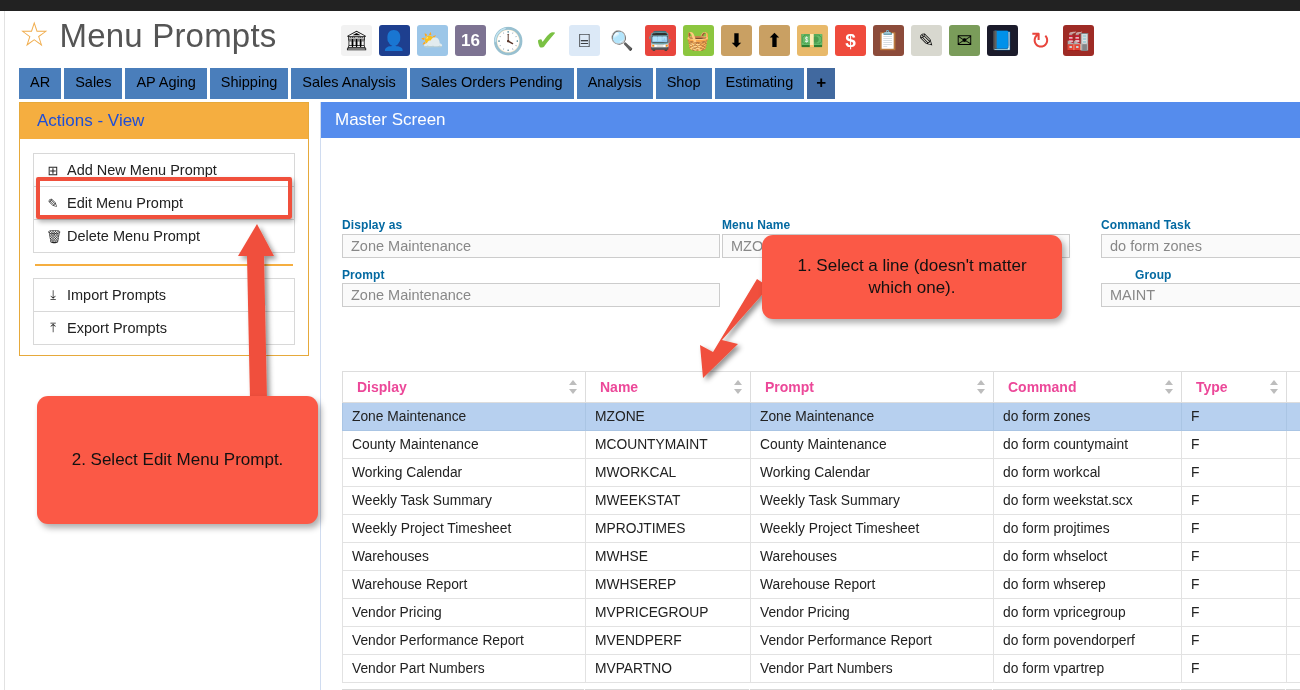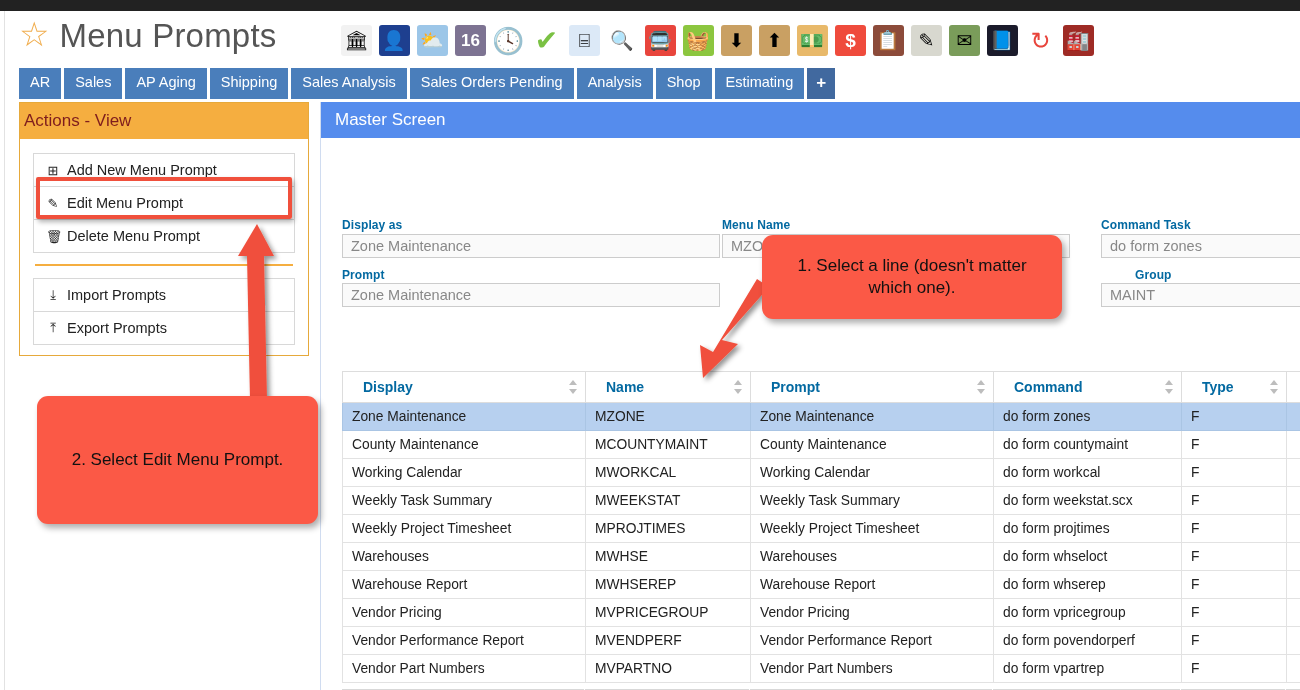--- a/index.html
+++ b/index.html
@@ -44,35 +44,35 @@
     display: flex; align-items: center; justify-content: center;
     font-size: 19px; line-height: 1; overflow: hidden; position: relative;
   }
 
   
   #tab-bar {
     position: absolute; left: 19px; top: 68px;
     display: flex; gap: 3px; align-items: stretch;
   }
   .tab {
-    background: #4a7ebb; color: #ffffff;
+    background: #4a7ebb; color: #000000;
     font-size: 14.5px; padding: 6px 11px 7px 11px;
     line-height: 1.1; white-space: nowrap;
     display: flex; align-items: center; justify-content: center;
   }
   .tab.plus { background: #41699f; font-size: 17px; font-weight: bold; padding: 6px 9px; }
 
   
   #actions-panel {
     position: absolute; left: 19px; top: 102px; width: 290px; height: 254px;
     border: 1px solid #e6a93b; background: #ffffff;
   }
   #actions-header {
-    height: 36px; background: #f5ae40; color: #7f1d1d;
-    font-size: 17px; display: flex; align-items: center; padding-left: 4px;
+    height: 36px; background: #f5ae40; color: #1d4ed8;
+    font-size: 17px; display: flex; align-items: center; padding-left: 17px;
   }
   #actions-body { padding: 14px 13px 0 13px; }
   .action-group { border: 1px solid #d8d8d8; border-bottom: none; background: #fff; }
   .action-item {
     border-bottom: 1px solid #d8d8d8;
     font-size: 14.5px; color: #222222;
     padding: 8px 10px 8px 12px;
     display: flex; align-items: center; gap: 7px;
     white-space: nowrap; background: #ffffff;
   }
@@ -113,22 +113,22 @@
   }
 
   
   #data-table {
     position: absolute; left: 21px; top: 233px; width: 1000px;
     border-collapse: collapse; table-layout: fixed;
     font-size: 13.5px;
   }
   #data-table th {
     background: #ffffff; border: 1px solid #dddddd;
-    font-size: 14px; font-weight: bold; color: #0369a1;
-    text-align: left; padding: 7px 20px; height: 30px;
+    font-size: 14px; font-weight: bold; color: #ec4899;
+    text-align: left; padding: 7px 14px; height: 30px;
     position: relative;
   }
   #data-table td {
     border: 1px solid #e2e2e2; padding: 6px 9px; height: 28px;
     color: #222222; font-size: 13.8px; background: #ffffff;
     white-space: nowrap; overflow: hidden;
   }
   #data-table tr.selected td { background: #b7d0ef; border-color: #aac5e4; }
   .sorter {
     position: absolute; right: 7px; top: 50%; transform: translateY(-50%);

